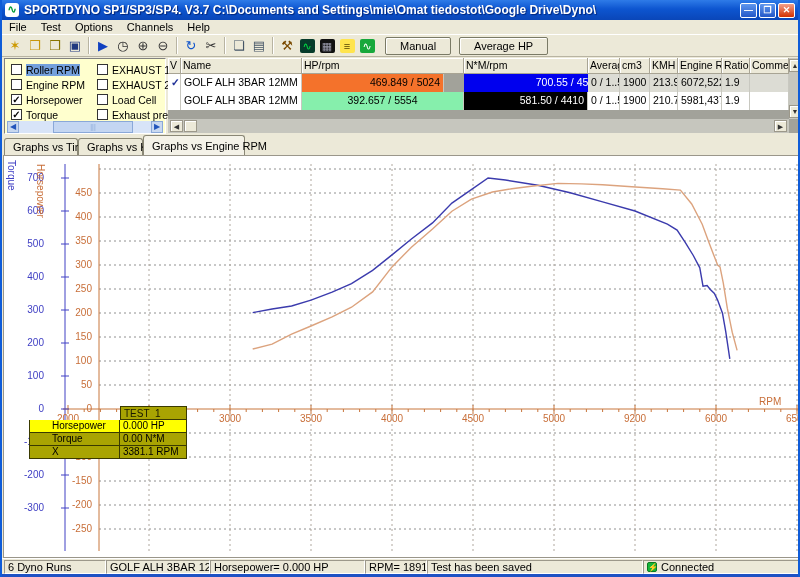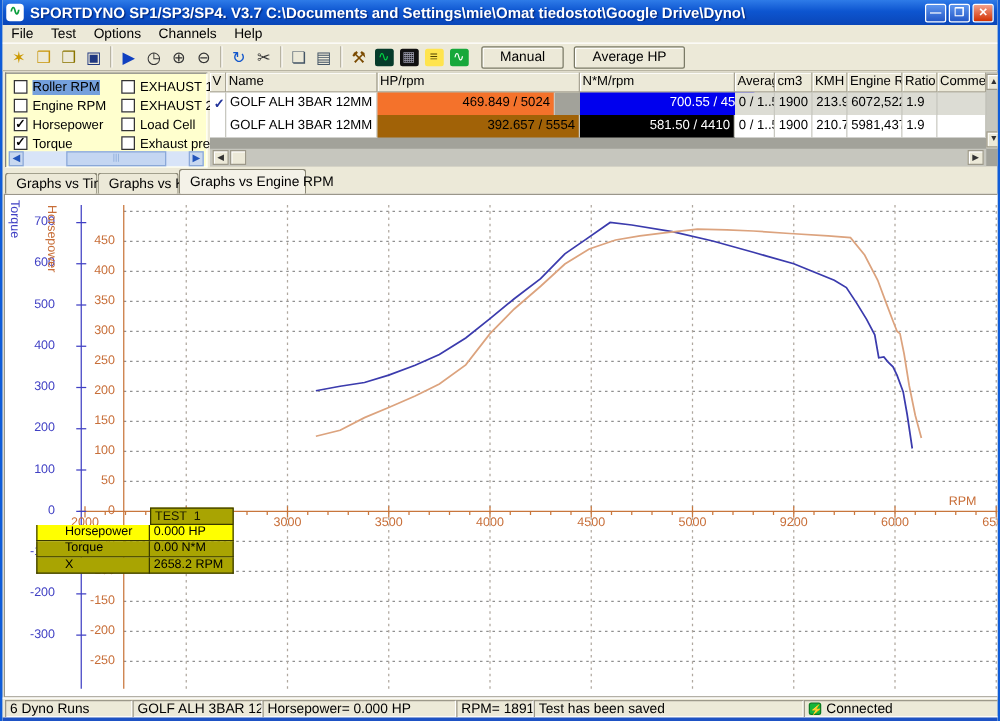--- a/index.html
+++ b/index.html
@@ -225,21 +225,21 @@
       <div class="td" style="left: 134px; width: 142px; top: 16px; background: rgb(244, 114, 43); color: rgb(0, 0, 0); text-align: right;">469.849 / 5024</div>
       <div class="td" style="left: 296px; width: 140px; top: 16px; background: rgb(0, 0, 238); color: rgb(255, 255, 255); text-align: right;">700.55 / 4593</div>
       <div class="td" style="left: 420px; width: 32px; top: 16px; background: rgb(220, 220, 212);">0 / 1..5</div>
       <div class="td" style="left: 452px; width: 30px; top: 16px; background: rgb(220, 220, 212);">1900</div>
       <div class="td" style="left: 482px; width: 28px; top: 16px; background: rgb(220, 220, 212);">213.9</div>
       <div class="td" style="left: 510px; width: 44px; top: 16px; background: rgb(220, 220, 212); text-align: right;">6072,522</div>
       <div class="td" style="left: 554px; width: 28px; top: 16px; background: rgb(220, 220, 212);">1.9</div>
       <div class="td" style="left: 582px; width: 39px; top: 16px; background: rgb(220, 220, 212);"></div>
       <div class="td" style="left: 0px; width: 13px; top: 34px; background: rgb(255, 255, 255); color: rgb(34, 51, 153); text-align: center; font-weight: bold;"></div>
       <div class="td" style="left: 13px; width: 121px; top: 34px; background: rgb(255, 255, 255);">GOLF ALH 3BAR 12MM NO NOS</div>
-      <div class="td" style="left: 134px; width: 162px; top: 34px; background: #a16207; color: rgb(0, 0, 0); text-align: right;">392.657 / 5554</div>
+      <div class="td" style="left: 134px; width: 162px; top: 34px; background: #86efac; color: rgb(0, 0, 0); text-align: center;">392.657 / 5554</div>
       <div class="td" style="left: 296px; width: 124px; top: 34px; background: rgb(0, 0, 0); color: rgb(255, 255, 255); text-align: right;">581.50 / 4410</div>
       <div class="td" style="left: 420px; width: 32px; top: 34px; background: rgb(255, 255, 255);">0 / 1..5</div>
       <div class="td" style="left: 452px; width: 30px; top: 34px; background: rgb(255, 255, 255);">1900</div>
       <div class="td" style="left: 482px; width: 28px; top: 34px; background: rgb(255, 255, 255);">210.7</div>
       <div class="td" style="left: 510px; width: 44px; top: 34px; background: rgb(255, 255, 255); text-align: right;">5981,437</div>
       <div class="td" style="left: 554px; width: 28px; top: 34px; background: rgb(255, 255, 255);">1.9</div>
       <div class="td" style="left: 582px; width: 39px; top: 34px; background: rgb(255, 255, 255);"></div>
       <div class="abs hscroll" style="left: 0px; top: 61px; width: 621px; height: 14px; background: rgb(198, 198, 190);">
         <div class="sc-btn" style="left: 2px; top: 1px; width: 13px; height: 12px; line-height: 11px;">◀</div>
         <div class="sc-btn" style="left: 606px; top: 1px; width: 13px; height: 12px; line-height: 11px;">▶</div>
@@ -399,21 +399,21 @@
           <div class="tt-row" style="top: 14px;">
             <div class="tt-cell-l tt-bright">Horsepower</div>
             <div class="tt-cell-r tt-bright">0.000 HP</div>
           </div>
           <div class="tt-row" style="top: 27px;">
             <div class="tt-cell-l tt-olive">Torque</div>
             <div class="tt-cell-r tt-olive">0.00 N*M</div>
           </div>
           <div class="tt-row" style="top: 40px;">
             <div class="tt-cell-l tt-olive">X</div>
-            <div class="tt-cell-r tt-olive">2658.2 RPM</div>
+            <div class="tt-cell-r tt-olive">3381.1 RPM</div>
           </div>
         </div>
     </div>
   </div>
 
   <div id="statusbar" class="abs">
       <div class="seg" style="left: 2px; width: 102px;">
         <span>6 Dyno Runs</span>
       </div>
       <div class="seg" style="left: 104px; width: 104px;">

